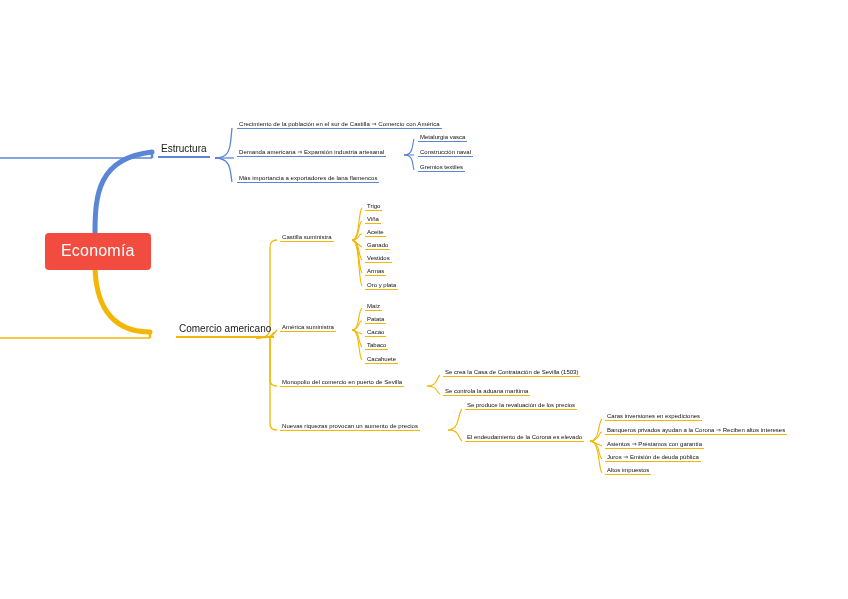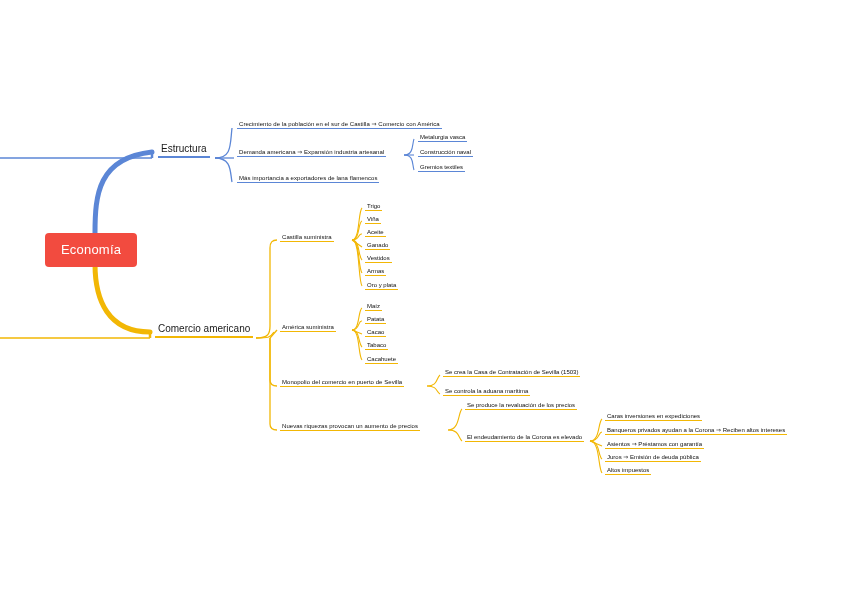--- a/index.html
+++ b/index.html
@@ -30,33 +30,33 @@
   .node {
     position: absolute;
     white-space: nowrap;
     box-sizing: border-box;
   }
   
   .root-node {
     background: #F24B3F;
     color: #ffffff;
     border-radius: 4px;
-    font-size: 13px;
+    font-size: 16px;
     padding: 9px 16px 10px 16px;
     letter-spacing: 0.2px;
     box-shadow: 0 0 0 0 rgba(0,0,0,0);
   }
   
   .l1-node {
     font-size: 10px;
     color: #1a1a1a;
     padding: 1px 3px 2px 3px;
   }
   .l1-node.blue { border-bottom: 2px solid #5B86D6; }
-  .l1-node.yellow { border-bottom: 2px solid #F2B705; }
+  .l1-node.yellow { border-bottom: 2px solid #F2B705; margin-left: 21px; }
   
   .l2-node {
     font-size: 6px;
     color: #111111;
     padding: 1px 2px 1px 2px;
     letter-spacing: 0.05px;
   }
   .l2-node.blue { border-bottom: 1.4px solid #5B86D6; }
   .l2-node.yellow { border-bottom: 1.4px solid #F2B705; }
   .l3-node {

